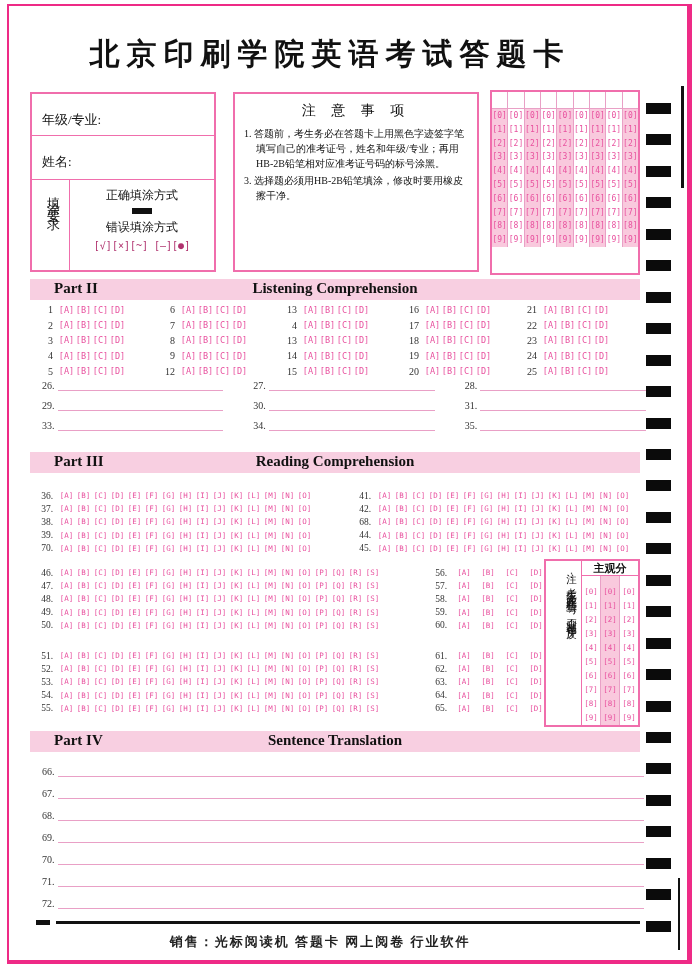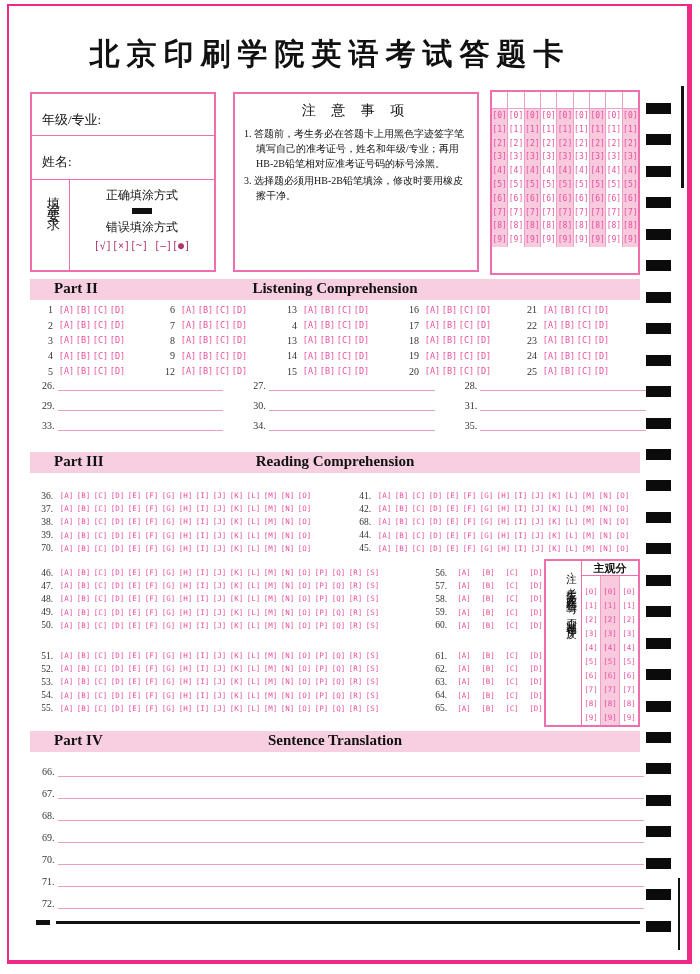--- a/index.html
+++ b/index.html
@@ -1059,20 +1059,21 @@
         <div class="fl-line"></div>
       </div>
       <div class="p4row">
         <span class="fl-num">72.</span>
         <div class="fl-line"></div>
       </div>
     </div>
 
   <div class="sync-mark"></div>
   <div class="end-line"></div>
+  <div class="footer-text">销售：光标阅读机  答题卡  网上阅卷  行业软件</div>
 
   <div id="tmarks">
       <div class="tmark" style="top: 103px;"></div>
       <div class="tmark" style="top: 134px;"></div>
       <div class="tmark" style="top: 166px;"></div>
       <div class="tmark" style="top: 197px;"></div>
       <div class="tmark" style="top: 229px;"></div>
       <div class="tmark" style="top: 260px;"></div>
       <div class="tmark" style="top: 292px;"></div>
       <div class="tmark" style="top: 323px;"></div>

